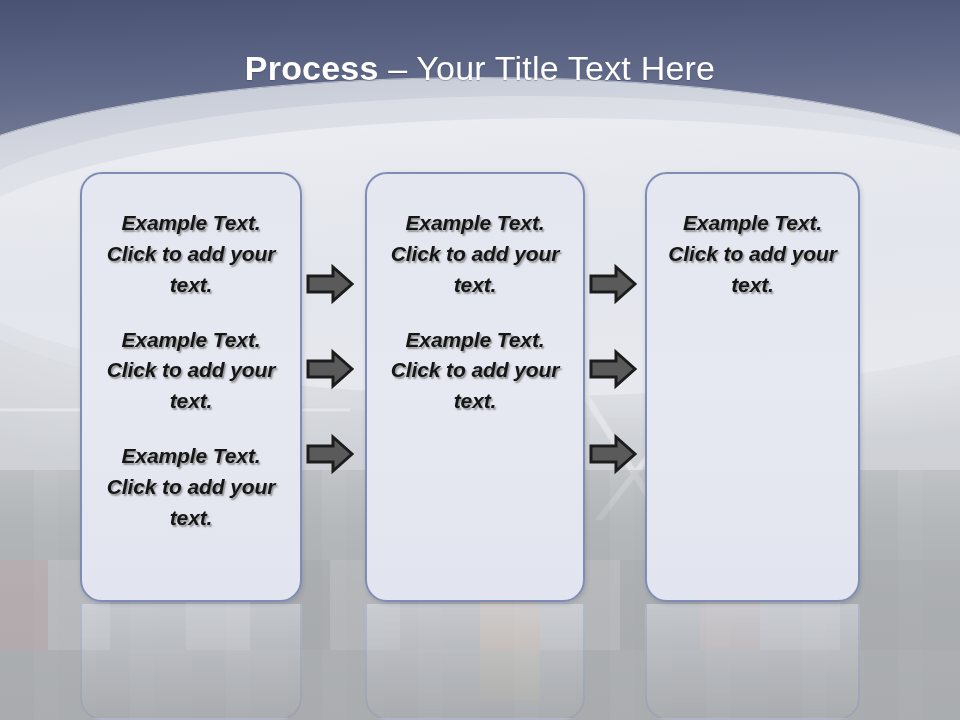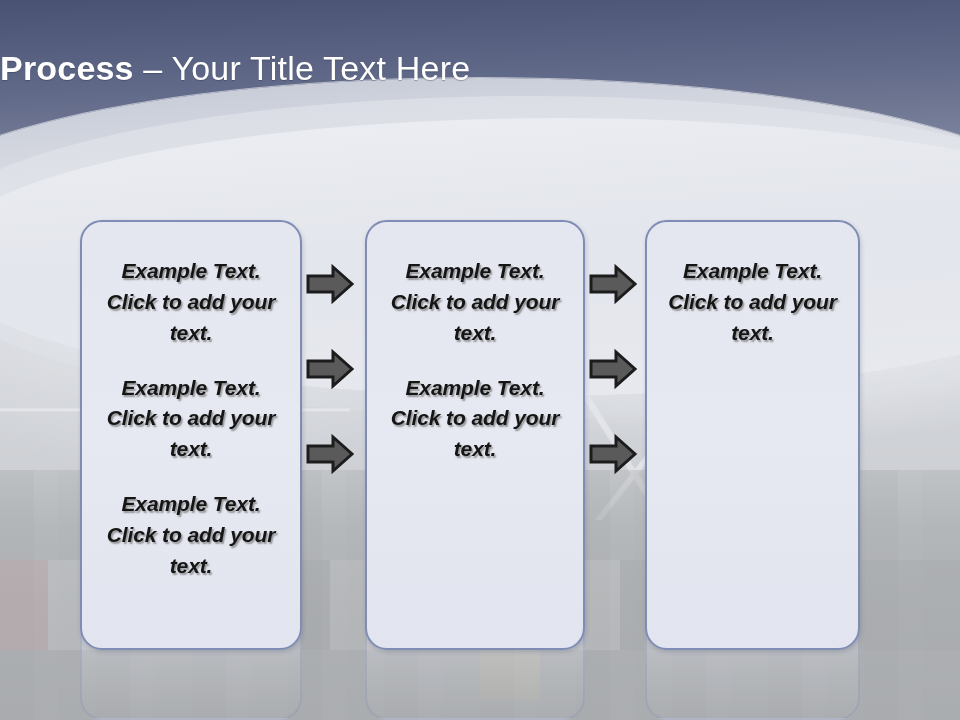--- a/index.html
+++ b/index.html
@@ -142,20 +142,21 @@
     left: -60px; top: 118px;
     width: 1240px; height: 300px;
     border-radius: 50% / 46%;
     background: linear-gradient(176deg, rgba(238,240,244,0.95) 0%, rgba(226,229,236,0.60) 45%, rgba(216,220,229,0.15) 100%);
   }
 
   .slide-title {
     position: absolute;
     left: 0; top: 49px;
     width: 960px;
+    text-align: center;
     color: #ffffff;
     font-size: 34px;
     letter-spacing: 0.2px;
     line-height: 1.15;
     white-space: nowrap;
     text-shadow: 0 1px 1px rgba(40,46,68,0.35);
   }
   .slide-title .strong { font-weight: bold; }
   .slide-title .rest { font-weight: normal; }
 
@@ -163,21 +164,20 @@
   .box {
     position: absolute;
     box-sizing: border-box;
     border: 2px solid #7f8cb4;
     border-radius: 22px;
     background: linear-gradient(180deg, #e4e7f0 0%, #e6e9f1 50%, #e2e5ef 100%);
     box-shadow: 1px 2px 4px rgba(60,70,100,0.22);
     padding: 34px 16px 0 16px;
     text-align: center;
     overflow: hidden;
-    margin-top: 48px;
   }
   .box-para {
     font-style: italic;
     font-weight: bold;
     font-size: 21px;
     line-height: 1.47;
     color: #151515;
     margin: 0 0 24px 0;
     text-shadow: 1.5px 1.5px 1.6px rgba(120,120,120,0.75);
     letter-spacing: -0.1px;

